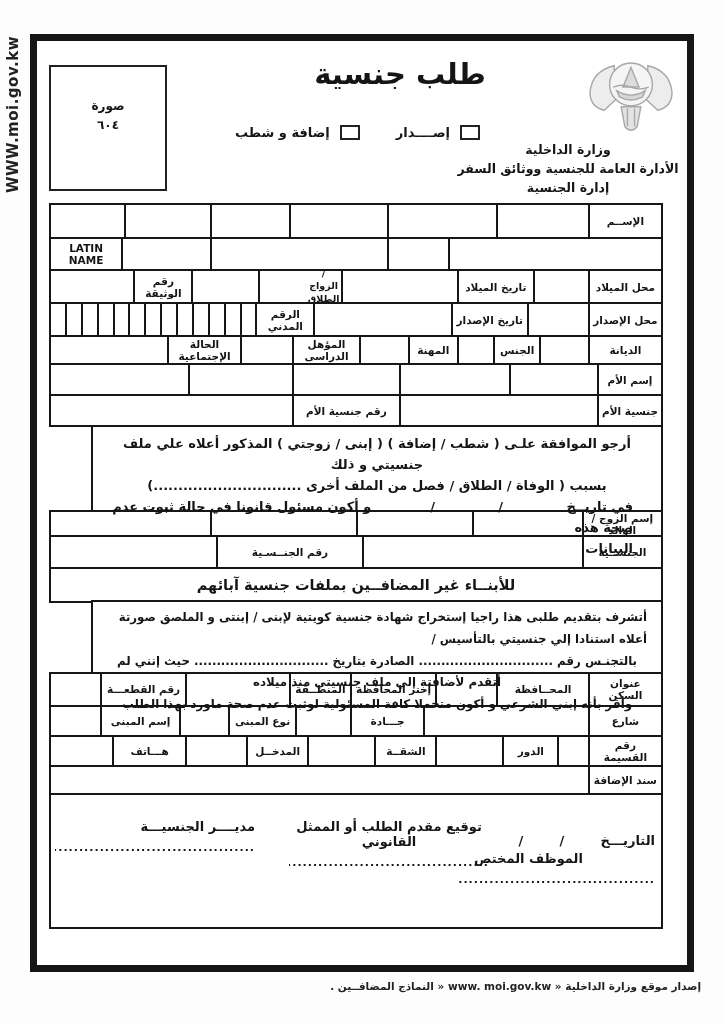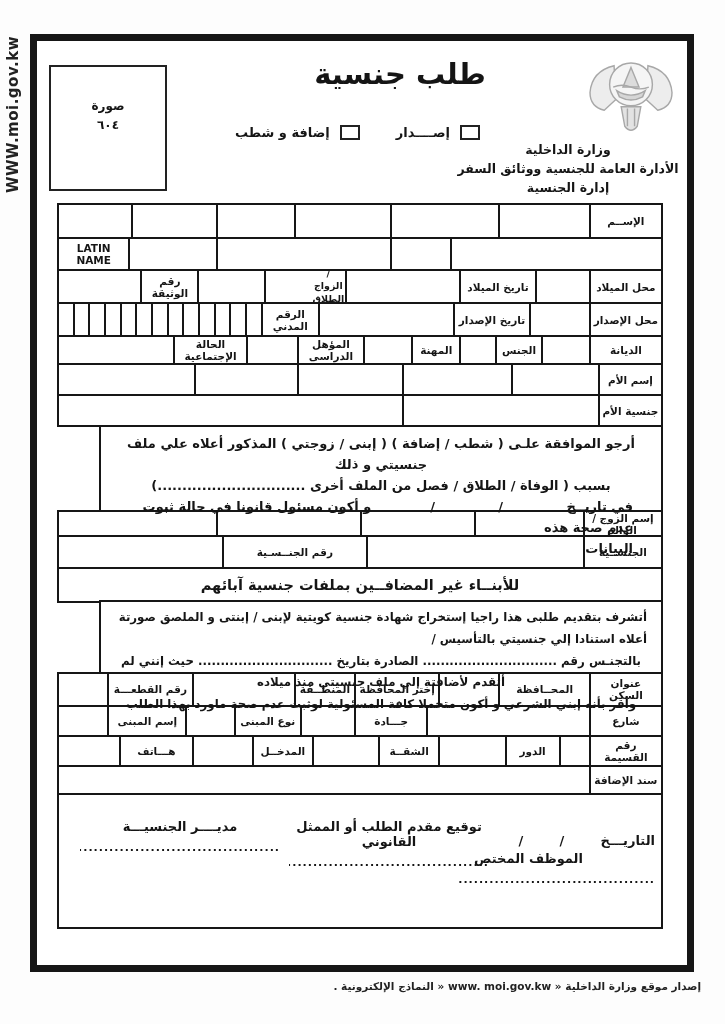--- a/index.html
+++ b/index.html
@@ -20,21 +20,21 @@
          transform:translateX(38px);direction:rtl;}
   .checkrow{position:absolute;left:193px;top:84px;width:250px;display:flex;direction:rtl;
             gap:36px;font-size:13px;align-items:center;}
   .chk{display:flex;align-items:center;gap:10px;}
   .chkbox{width:20px;height:15px;border:2.5px solid #222;box-sizing:border-box;background:#fff;}
   .emblem{position:absolute;right:10px;top:14px;width:92px;height:82px;}
   .ministry{position:absolute;right:0;top:100px;width:238px;text-align:center;font-size:12.5px;
             line-height:1.5;direction:rtl;}
 
   
-  .formarea{position:absolute;left:20px;right:24px;top:162px;}
+  .formarea{position:absolute;left:12px;right:24px;top:162px;}
   .blk{border:2.5px solid #161616;box-sizing:border-box;background:#fff;}
   .blk + .blk{margin-top:-2.5px;}
   .frow{display:flex;direction:rtl;border-top:2.5px solid #161616;box-sizing:border-box;}
   .frow:first-child{border-top:none;}
   .fcell{border-left:2.5px solid #161616;box-sizing:border-box;display:flex;align-items:center;
          justify-content:center;text-align:center;font-size:10.5px;padding:1px 2px;overflow:hidden;}
   .fcell:last-child{border-left:none;}
   .label-2l{white-space:pre-line;font-size:9.5px;line-height:1.3;padding-left:48px;}
   .label-ltr{direction:ltr;font-size:10.5px;letter-spacing:0;}
   .digits{display:flex;direction:ltr;padding:0;align-items:stretch;}
@@ -46,21 +46,21 @@
   .c{text-align:center;} .r{text-align:right;}
   .headingrow{display:flex;align-items:center;justify-content:center;direction:rtl;
               font-size:14.5px;}
   .p2{font-size:11.8px;line-height:1.85;padding-top:5px;}
 
   
   .sig{position:relative;direction:rtl;font-size:13px;}
   .sig-right{position:absolute;right:6px;top:6px;width:215px;text-align:right;margin-top:32px;}
   .sig-right .off{margin-top:3px;padding-left:34px;text-align:left;direction:rtl;}
   .sig-center{position:absolute;right:172px;top:24px;width:200px;text-align:center;}
-  .sig-left{position:absolute;left:4px;top:24px;width:200px;text-align:center;margin-left:17px;}
+  .sig-left{position:absolute;left:4px;top:24px;width:200px;text-align:right;}
   .dots{font-size:11px;letter-spacing:1px;margin-top:7px;white-space:nowrap;overflow:hidden;}
 </style>
 </head>
 <body>
 
 <div class="page">
 
   <div class="vsite">WWW.moi.gov.kw</div>
 
   <div class="frame">
@@ -172,20 +172,21 @@
             <div class="fcell" style="width: 10.5%;">إسم الأم</div>
             <div class="fcell" style="width: 14.5%;"></div>
             <div class="fcell" style="width: 18%;"></div>
             <div class="fcell" style="width: 17.5%;"></div>
             <div class="fcell" style="width: 17%;"></div>
             <div class="fcell" style="width: 22.5%;"></div>
           </div>
           <div class="frow" style="height: 31px;">
             <div class="fcell" style="width: 10.5%;">جنسية الأم</div>
             <div class="fcell" style="width: 32.5%;"></div>
+            <div class="fcell" style="width: 17.5%;">رقم جنسية الأم</div>
             <div class="fcell" style="width: 39.5%;"></div>
           </div>
         </div>
 
       <div class="blk pblock" style="height:88px;">
         <div class="c">أرجو الموافقة علـى ( شطب / إضافة ) ( إبنى / زوجتي ) المذكور أعلاه علي ملف جنسيتي و ذلك</div>
         <div class="c">بسبب ( الوفاة / الطلاق / فصل من الملف أخرى ..............................)</div>
         <div class="r pre" style="padding-right:14px;">في تاريــخ              /              /             و أكون مسئول قانونا في حالة ثبوت عدم صحة هذه</div>
         <div class="r" style="padding-right:14px;">البيانات</div>
       </div>
@@ -265,14 +266,14 @@
         </div>
         <div class="sig-left">
           <div>مديــــر الجنسيـــة</div>
           <div class="dots">................................................</div>
         </div>
       </div>
 
     </div>
   </div>
 
-  <div class="footer">إصدار موقع وزارة الداخلية « www. moi.gov.kw « النماذج الإلكترونية .</div>
+  <div class="footer">إصدار موقع وزارة الداخلية « www. moi.gov.kw « النماذج المضافــين .</div>
 </div>
 
 </body></html>

